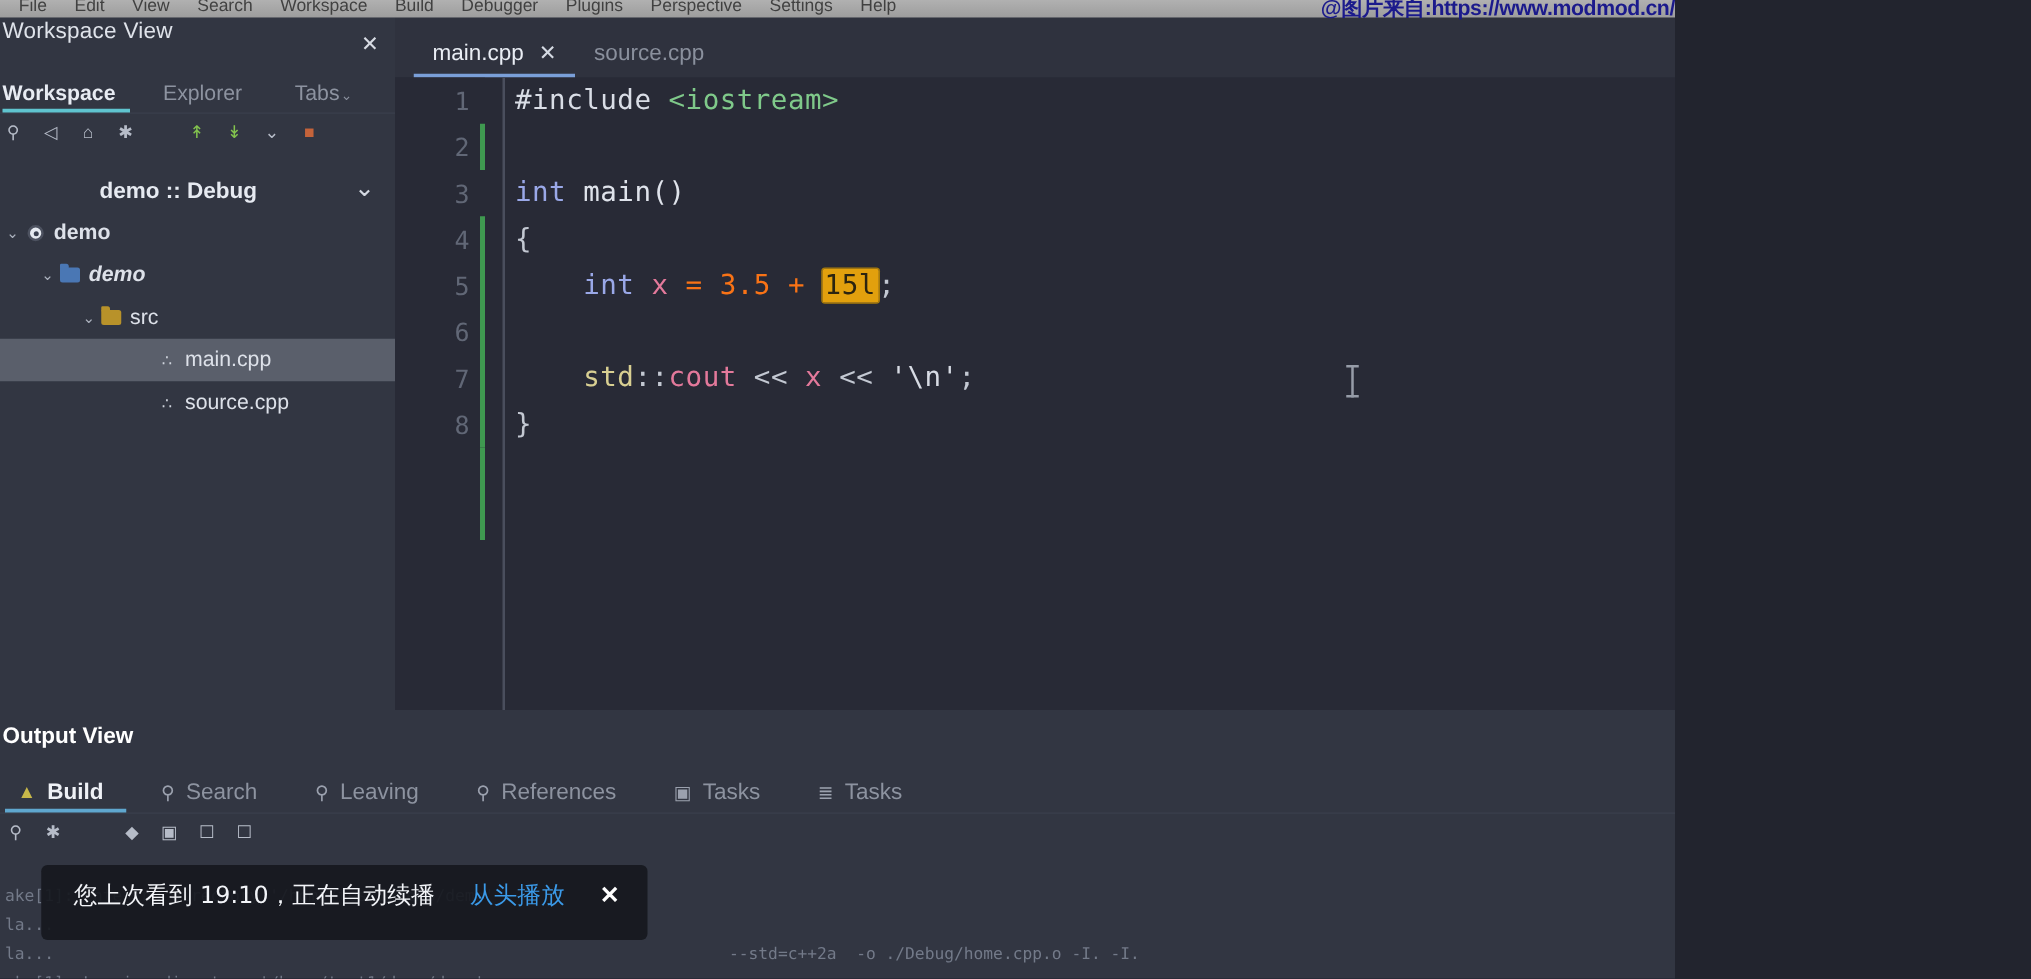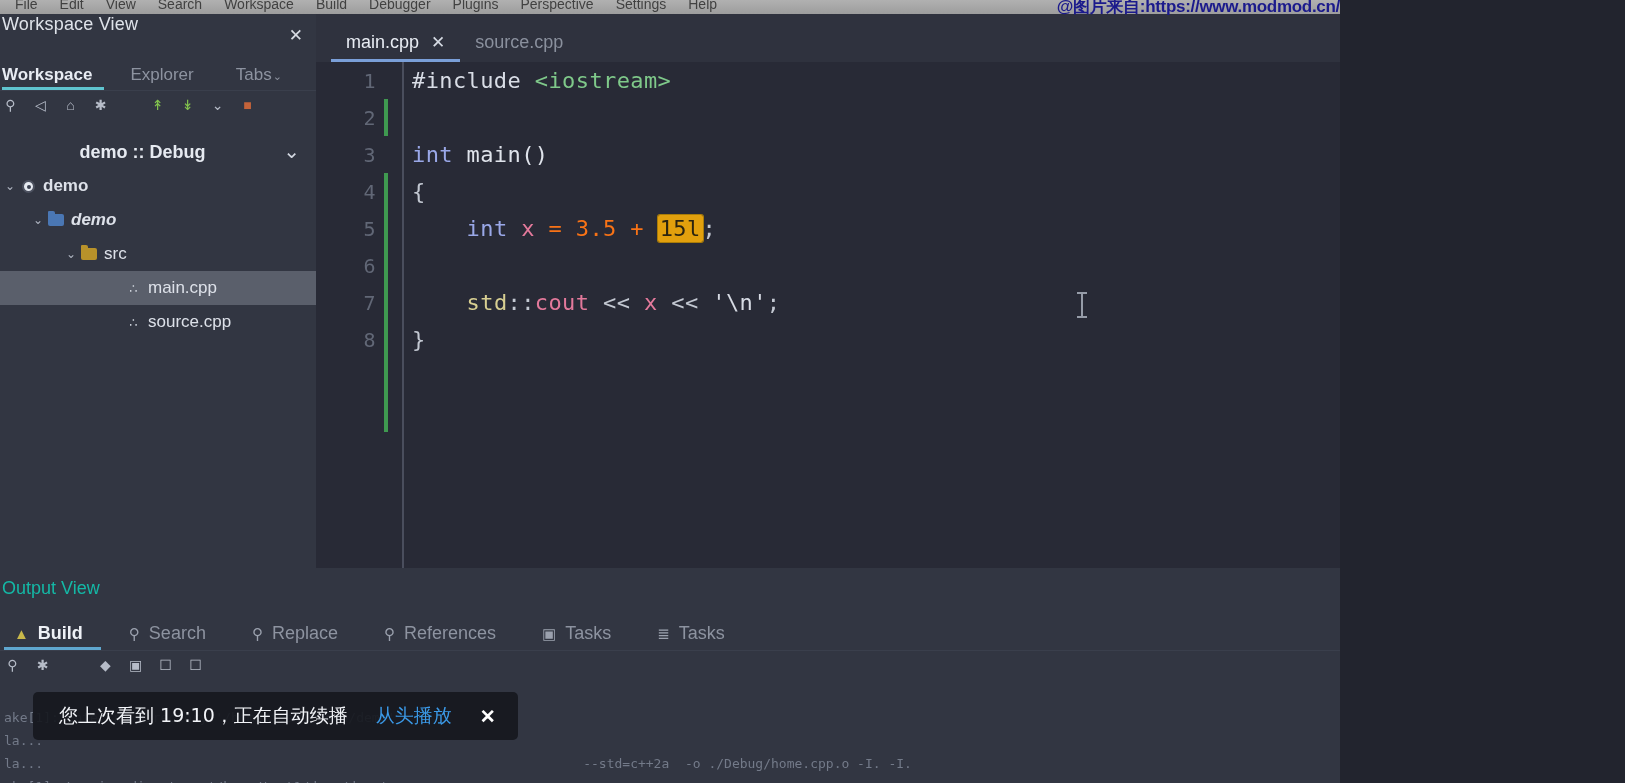--- a/index.html
+++ b/index.html
@@ -330,21 +330,22 @@
     top: 568px;
     bottom: 0;
     background: #323642;
   }
   .ov-title {
     height: 40px;
     display: flex;
     align-items: center;
     padding-left: 2px;
     font-size: 18px;
-    color: #14b8a6;
+    color: #ffffff;
+    font-weight: bold;
   }
   .ov-tabs {
     height: 42px;
     display: flex;
     align-items: flex-end;
     padding-left: 4px;
   }
   .ov-tab {
     display: flex;
     align-items: center;
@@ -399,21 +400,21 @@
   
   .toast {
     position: absolute;
     left: 33px;
     top: 692px;
     height: 48px;
     background: rgba(22,24,30,.92);
     border-radius: 5px;
     display: flex;
     align-items: center;
-    padding: 0 22px 0 26px;
+    padding: 0 22px 12px 26px;
     gap: 28px;
     z-index: 30;
   }
   .toast .msg {
     font-size: 19px;
     color: #f2f4f8;
     font-family: "DejaVu Sans", sans-serif;
     white-space: nowrap;
   }
   .toast .replay {
@@ -605,21 +606,21 @@
       <div class="ov-tab active">
         <span class="gi">▲</span>
         <span>Build</span>
       </div>
       <div class="ov-tab">
         <span class="gi">⚲</span>
         <span>Search</span>
       </div>
       <div class="ov-tab">
         <span class="gi">⚲</span>
-        <span>Replace</span>
+        <span>Leaving</span>
       </div>
       <div class="ov-tab">
         <span class="gi">⚲</span>
         <span>References</span>
       </div>
       <div class="ov-tab">
         <span class="gi">▣</span>
         <span>Tasks</span>
       </div>
       <div class="ov-tab">

